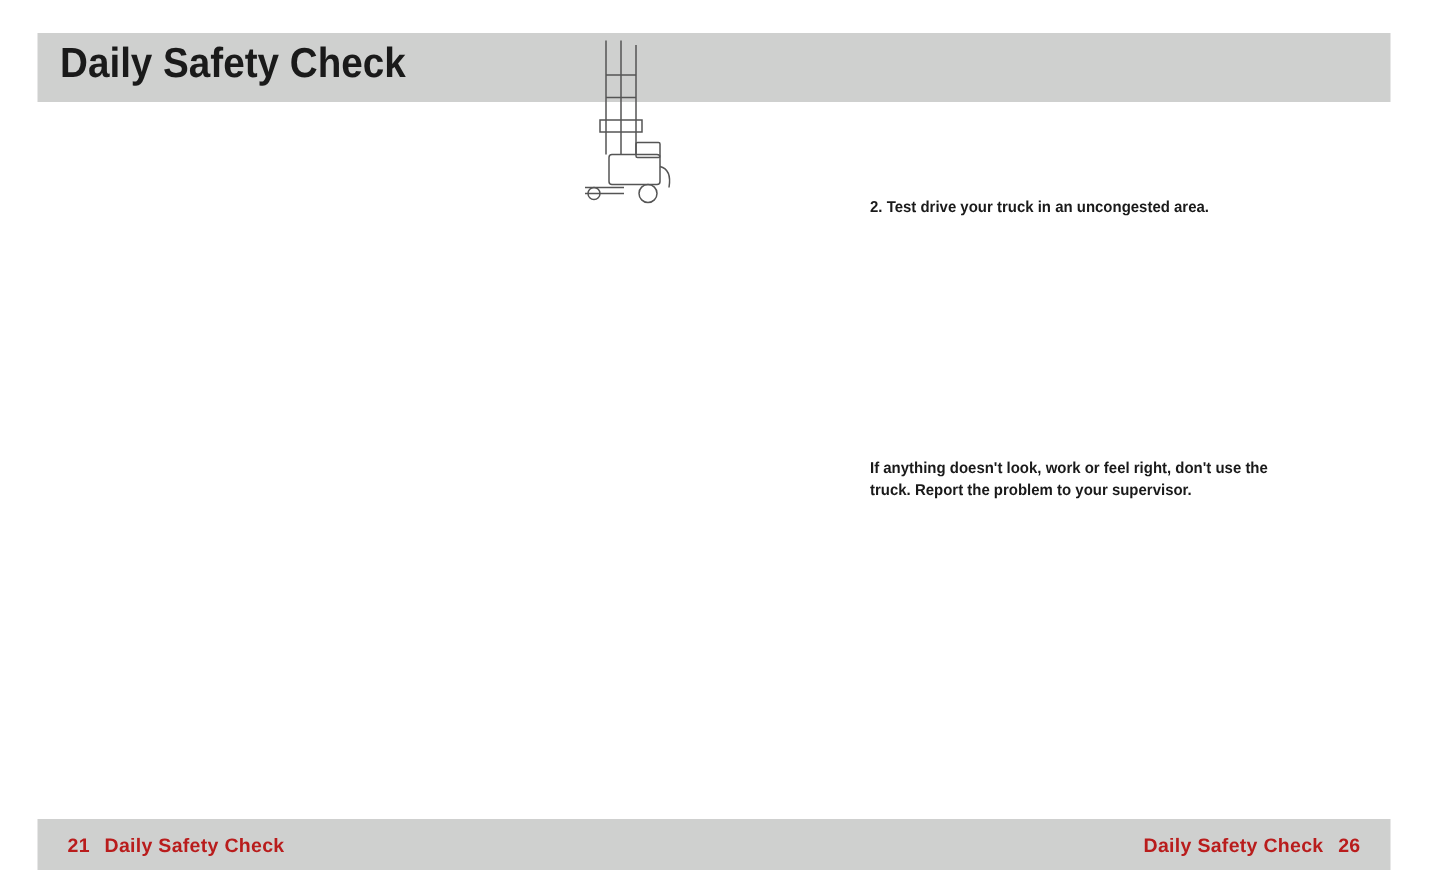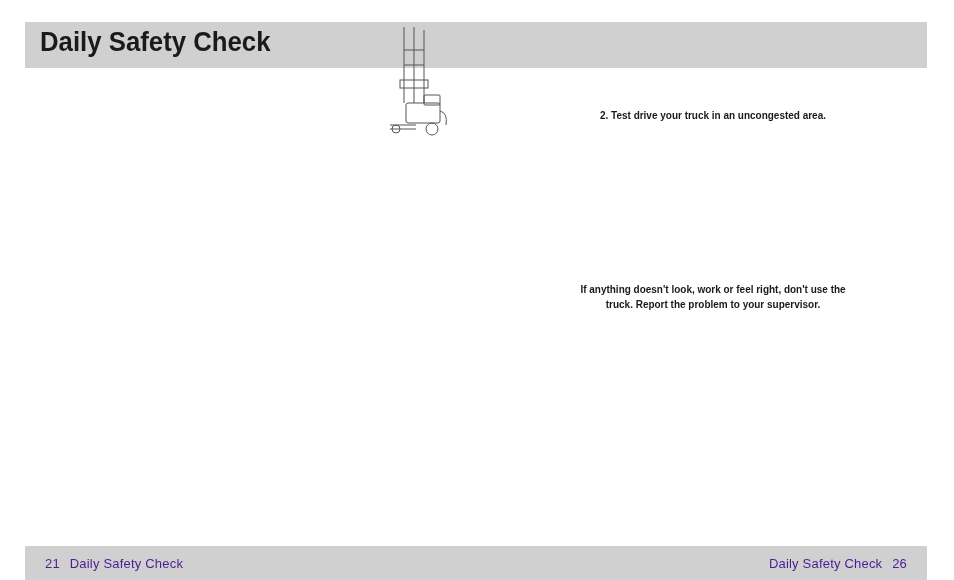--- a/index.html
+++ b/index.html
@@ -1,17 +1,17 @@
 <!DOCTYPE html>
 <html><head>
 <meta charset="utf-8">
 <style>
   * { margin: 0; padding: 0; box-sizing: border-box; }
   html, body { width: 954px; height: 580px; font-family: "Helvetica Neue", Helvetica, Arial, sans-serif; background: #fff; }
-  .page { width: 954px; height: 580px; position: relative; background: #fff; text-align: center; }
+  .page { width: 954px; height: 580px; position: relative; background: #fff; }
 
   .header-band {
     position: absolute;
     left: 25px; top: 22px;
     width: 902px; height: 46px;
     background: #cfd0cf;
   }
   .header-title {
     position: absolute;
     left: 40px; top: 26px;
@@ -24,21 +24,21 @@
     transform-origin: left center;
   }
 
   .forklift {
     position: absolute;
     left: 384px; top: 25px;
     width: 70px; height: 115px;
   }
 
   .col-left { position: absolute; left: 113px; top: 118px; width: 280px; }
-  .col-right { position: absolute; left: 580px; top: 108px; width: 280px; }
+  .col-right { position: absolute; left: 580px; top: 131px; width: 280px; }
 
   .sub-head {
     font-size: 10.5px;
     font-weight: 800;
     letter-spacing: 0.1px;
     color: #1a1a1a;
     font-stretch: condensed;
     transform: scaleX(0.95);
     transform-origin: left center;
     margin-bottom: 14px;
@@ -67,22 +67,22 @@
     left: 25px; bottom: 0;
     width: 902px; height: 34px;
     background: #cfd0cf;
     display: flex;
     align-items: center;
     justify-content: space-between;
     padding: 0 14px;
   }
   .footer-left, .footer-right {
     font-size: 13px;
-    font-weight: 400;
-    color: #4c1d95;
+    font-weight: 700;
+    color: #b91c1c;
     font-stretch: condensed;
     letter-spacing: 0.2px;
   }
   .footer-left span.num, .footer-right span.num { margin: 0 6px; }
 </style>
 </head>
 <body>
 
 <div class="page">
 

